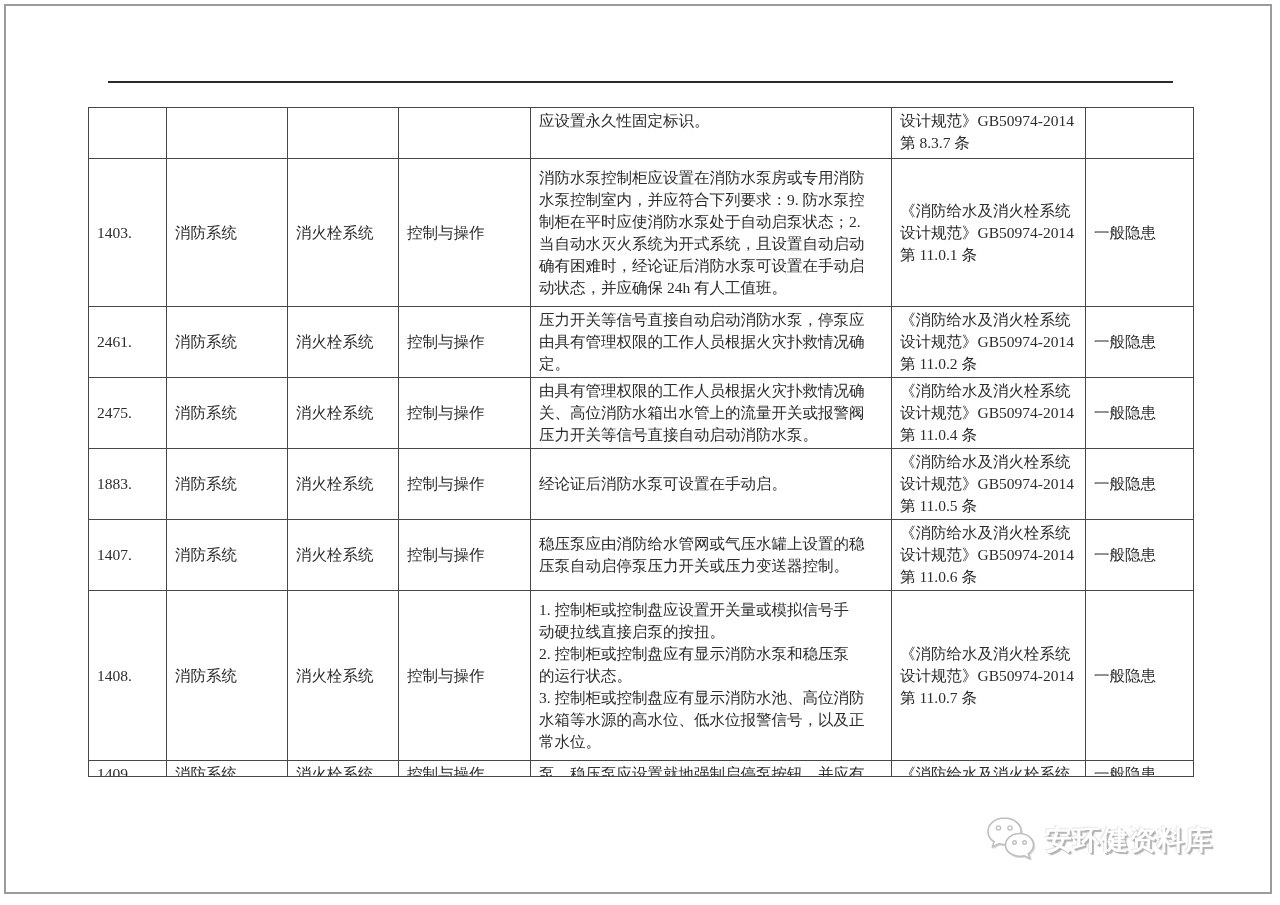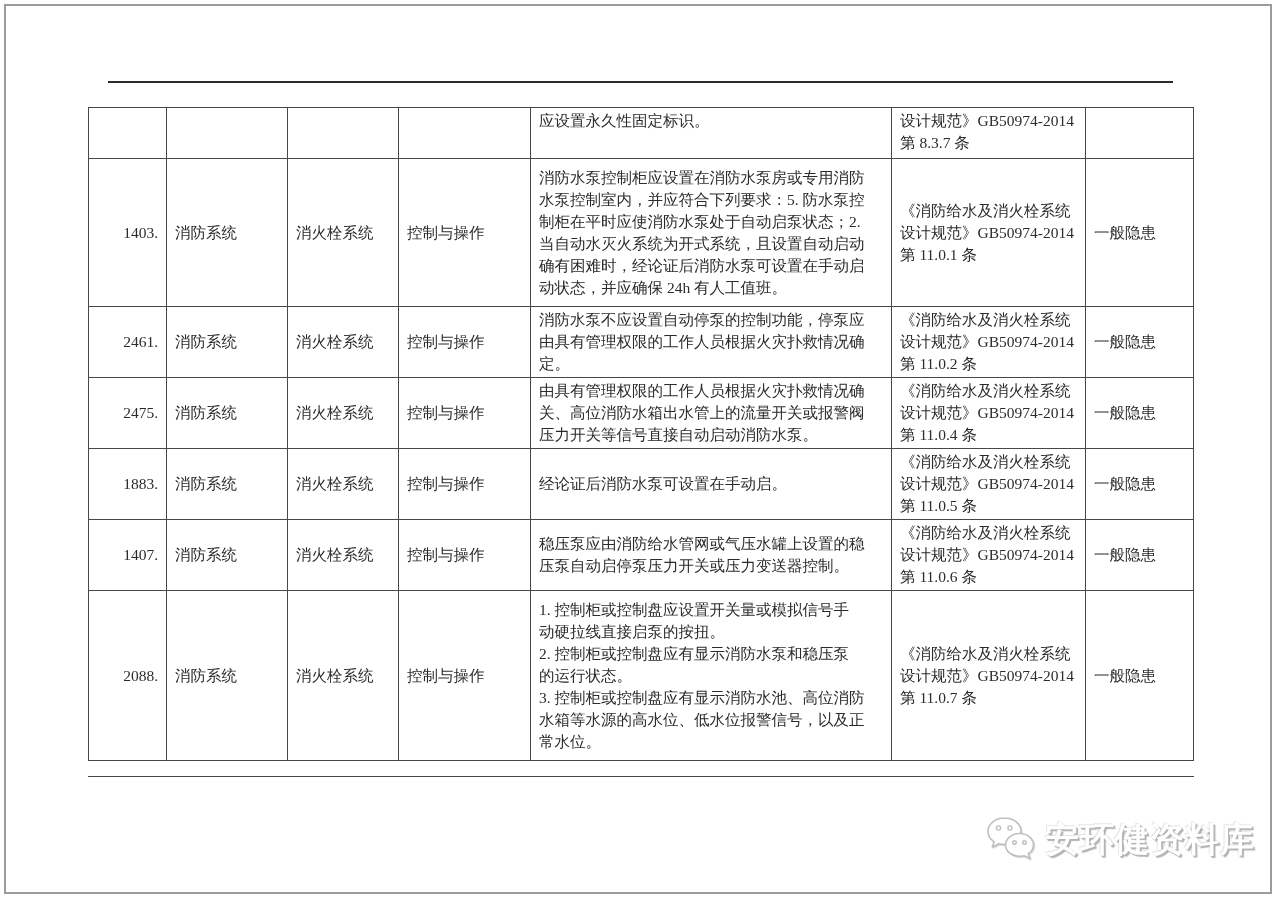--- a/index.html
+++ b/index.html
@@ -24,28 +24,28 @@
   table.hazard td{
     border:1px solid #474747;
     padding:2px 8px;
     font-size:15.5px;line-height:22px;
     vertical-align:middle;
     white-space:pre-line;
     overflow:hidden;
     word-break:break-all;
   }
   tr.valign-top td{vertical-align:top;}
-  td.col-seq{padding-left:7px;text-align:right;}
+  td.col-seq{padding-left:7px;}
   .watermark{
     position:absolute;left:986px;top:816px;display:flex;align-items:center;gap:9px;
     pointer-events:none;
   }
   .watermark-text{
     font-family:Liberation Serif, serif;
-    font-size:34px;font-weight:700;letter-spacing:1px;
+    font-size:27px;font-weight:700;letter-spacing:1px;
     color:#ffffff;
     text-shadow:2px 2px 1px #b3b3b3, -1px -1px 1px #e4e4e4, 1px 1px 0 #c6c6c6;
   }
   .wechat-svg{display:block;filter:drop-shadow(1px 1px 0px #d9d9d9);}
 </style>
 </head>
 <body>
 
 <div class="outer-frame"></div>
 <div class="top-rule"></div>
@@ -72,37 +72,37 @@
 第 8.3.7 条</td>
         <td></td>
       </tr>
 
       <tr style="height:148px">
         <td class="col-seq">1403.</td>
         <td>消防系统</td>
         <td>消火栓系统</td>
         <td>控制与操作</td>
         <td>消防水泵控制柜应设置在消防水泵房或专用消防
-水泵控制室内，并应符合下列要求：5. 防水泵控
+水泵控制室内，并应符合下列要求：9. 防水泵控
 制柜在平时应使消防水泵处于自动启泵状态；2.
 当自动水灭火系统为开式系统，且设置自动启动
 确有困难时，经论证后消防水泵可设置在手动启
 动状态，并应确保 24h 有人工值班。</td>
         <td>《消防给水及消火栓系统
 设计规范》GB50974-2014
 第 11.0.1 条</td>
         <td>一般隐患</td>
       </tr>
 
       <tr style="height:70px">
         <td class="col-seq">2461.</td>
         <td>消防系统</td>
         <td>消火栓系统</td>
         <td>控制与操作</td>
-        <td>消防水泵不应设置自动停泵的控制功能，停泵应
+        <td>压力开关等信号直接自动启动消防水泵，停泵应
 由具有管理权限的工作人员根据火灾扑救情况确
 定。</td>
         <td>《消防给水及消火栓系统
 设计规范》GB50974-2014
 第 11.0.2 条</td>
         <td>一般隐患</td>
       </tr>
 
       <tr style="height:70px">
         <td class="col-seq">2475.</td>
@@ -137,37 +137,46 @@
         <td>控制与操作</td>
         <td>稳压泵应由消防给水管网或气压水罐上设置的稳
 压泵自动启停泵压力开关或压力变送器控制。</td>
         <td>《消防给水及消火栓系统
 设计规范》GB50974-2014
 第 11.0.6 条</td>
         <td>一般隐患</td>
       </tr>
 
       <tr style="height:170px">
-        <td class="col-seq">2088.</td>
+        <td class="col-seq">1408.</td>
         <td>消防系统</td>
         <td>消火栓系统</td>
         <td>控制与操作</td>
         <td>1.  控制柜或控制盘应设置开关量或模拟信号手
 动硬拉线直接启泵的按扭。
 2.  控制柜或控制盘应有显示消防水泵和稳压泵
 的运行状态。
 3.  控制柜或控制盘应有显示消防水池、高位消防
 水箱等水源的高水位、低水位报警信号，以及正
 常水位。</td>
         <td>《消防给水及消火栓系统
 设计规范》GB50974-2014
 第 11.0.7 条</td>
         <td>一般隐患</td>
       </tr>
 
+      <tr style="height:21px" class="valign-top">
+        <td class="col-seq">1409.</td>
+        <td>消防系统</td>
+        <td>消火栓系统</td>
+        <td>控制与操作</td>
+        <td>泵、稳压泵应设置就地强制启停泵按钮，并应有</td>
+        <td>《消防给水及消火栓系统</td>
+        <td>一般隐患</td>
+      </tr>
     </tbody>
   </table>
 </div>
 
 <div class="watermark">
   <svg class="wechat-svg" width="50" height="48" viewBox="0 0 50 48">
     <g fill="#ffffff" stroke="#bfbfbf" stroke-width="1.6" stroke-linejoin="round">
       <path d="M18.5 2 C9.4 2 2 8 2 15.4 c0 4.2 2.4 7.9 6.1 10.3 L6.3 31 l6.6-3.3 c1.8 .5 3.7 .8 5.6 .8 c9.1 0 16.5-6 16.5-13.1 C35 8 27.6 2 18.5 2 Z"></path>
       <path d="M33.5 17.5 c-7.7 0-14 5.1-14 11.4 c0 6.3 6.3 11.4 14 11.4 c1.6 0 3.2-.2 4.6-.6 l5.8 2.9 -1.6-4.9 c3.1-2.1 5.2-5.3 5.2-8.8 C47.5 22.6 41.2 17.5 33.5 17.5 Z"></path>
     </g>

